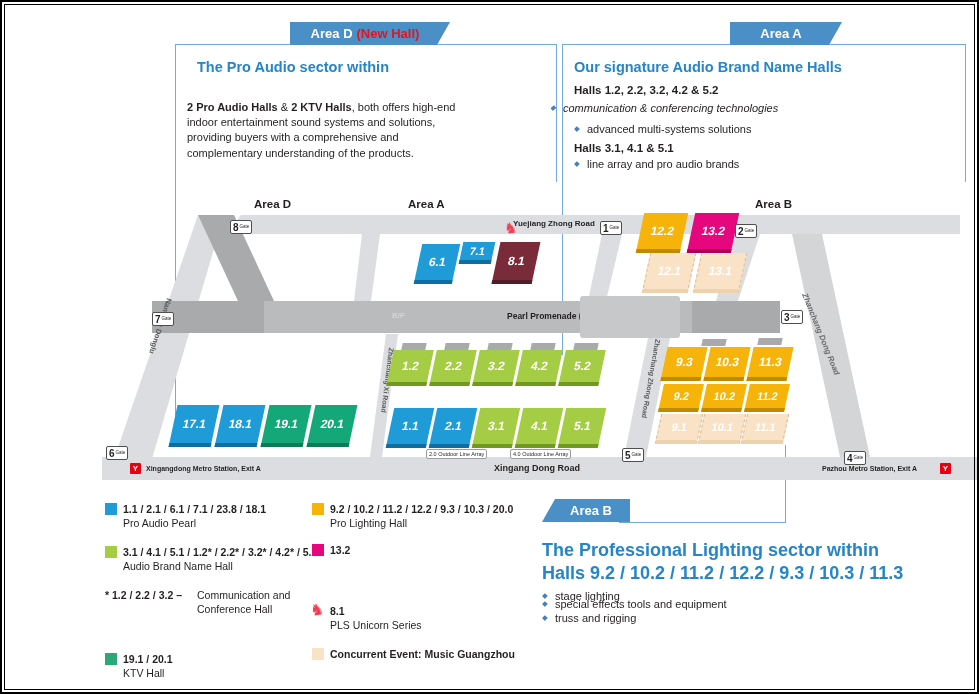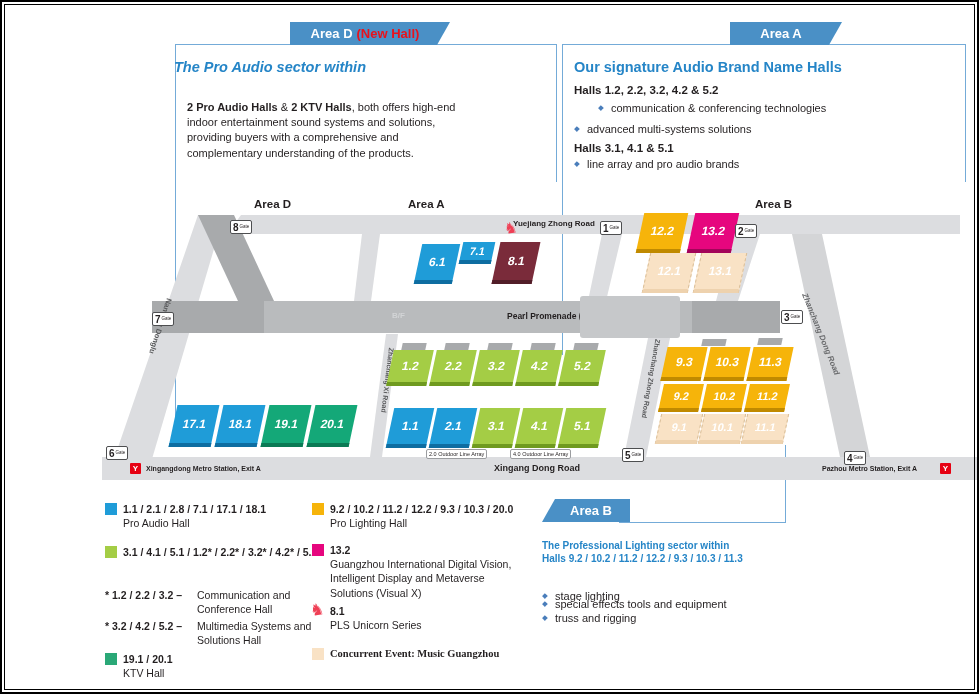--- a/index.html
+++ b/index.html
@@ -105,33 +105,33 @@
   <div class="hline" style="left:560px;top:42px;width:403px;"></div>
   <div class="vline" style="left:560px;top:42px;height:311px;"></div>
   <div class="vline" style="left:963px;top:42px;height:138px;"></div>
   <div class="hline" style="left:617px;top:520px;width:166px;"></div>
   <div class="vline" style="left:783px;top:443px;height:78px;"></div>
 
   <div class="banner slant-right" style="left:288px;top:20px;width:150px;">
     <span>Area D</span>
     <span class="red">(New Hall)</span>
   </div>
-  <div class="co-title" style="left:172px;top:56px;font-style:italic;">
+  <div class="co-title" style="left:195px;top:56px;">
     <div>The Pro Audio sector within</div>
   </div>
   <div class="co-body" style="left:185px;top:98px;width:276px;">
     <b>2 Pro Audio Halls</b><span> &amp; </span><b>2 KTV Halls</b><span>, both offers high-end indoor entertainment sound systems and solutions, providing buyers with a comprehensive and complementary understanding of the products.</span>
   </div>
 
   <div class="banner slant-right" style="left:728px;top:20px;width:102px;">
     <span>Area A</span>
   </div>
   <div class="co-title" style="left:572px;top:56px;">Our signature Audio Brand Name Halls</div>
   <div class="co-head" style="left:572px;top:82px;">Halls 1.2, 2.2, 3.2, 4.2 &amp; 5.2</div>
-  <div class="bullet" style="left:596px;top:100px;">communication &amp; conferencing technologies</div>
+  <div class="bullet" style="left:548px;top:100px;font-style:italic;">communication &amp; conferencing technologies</div>
   <div class="bullet" style="left:572px;top:121px;">advanced multi-systems solutions</div>
   <div class="co-head" style="left:572px;top:140px;">Halls 3.1, 4.1 &amp; 5.1</div>
   <div class="bullet" style="left:572px;top:156px;">line array and pro audio brands</div>
 
   <div class="maplabel" style="left:252px;top:196px;">Area D</div>
   <div class="maplabel" style="left:406px;top:196px;">Area A</div>
   <div class="maplabel" style="left:753px;top:196px;">Area B</div>
 
   <div class="road" style="left:225px;top:213px;width:733px;height:19px;clip-path:polygon(14px 0,100% 0,100% 100%,0 100%);"></div>
   <div class="road" style="left:112px;top:213px;width:120px;height:244px;clip-path:polygon(84px 0,110px 0,38px 100%,0 100%);"></div>
@@ -234,70 +234,63 @@
   <div class="outdoor" style="left:424px;top:447px;">2.0 Outdoor Line Array</div>
   <div class="outdoor" style="left:508px;top:447px;">4.0 Outdoor Line Array</div>
 
   <div class="metro" style="left:128px;top:461px;">Y</div>
   <div class="metrotext" style="left:144px;top:463px;">Xingangdong Metro Station, Exit A</div>
   <div class="metrotext" style="left:820px;top:463px;">Pazhou Metro Station, Exit A</div>
   <div class="metro" style="left:938px;top:461px;">Y</div>
 
   <div class="leg" style="left:103px;top:500px;">
     <span class="sw sw-blue"></span>
-    <div class="nums">1.1 / 2.1 / 2.8 / 7.1 / 17.1 / 18.1</div>
-    <div class="nm">Pro Audio Hall</div>
+    <div class="nums">1.1 / 2.1 / 6.1 / 7.1 / 23.8 / 18.1</div>
+    <div class="nm">Pro Audio Pearl</div>
   </div>
   <div class="leg" style="left:103px;top:543px;">
     <span class="sw sw-lgreen"></span>
     <div class="nums">3.1 / 4.1 / 5.1 / 1.2* / 2.2* / 3.2* / 4.2* / 5.2*</div>
+    <div class="nm">Audio Brand Name Hall</div>
   </div>
   <div class="note" style="left:103px;top:586px;">
     <div class="pre">* 1.2 / 2.2 / 3.2 –</div>
     <div>
       <div>Communication and</div>
       <div>Conference Hall</div>
     </div>
   </div>
-  <div class="note" style="left:103px;top:617px;">
-    <div class="pre">* 3.2 / 4.2 / 5.2 –</div>
-    <div>
-      <div>Multimedia Systems and</div>
-      <div>Solutions Hall</div>
-    </div>
-  </div>
   <div class="leg" style="left:103px;top:650px;">
     <span class="sw sw-ktv"></span>
     <div class="nums">19.1 / 20.1</div>
     <div class="nm">KTV Hall</div>
   </div>
 
   <div class="leg" style="left:310px;top:500px;">
     <span class="sw sw-yellow"></span>
     <div class="nums">9.2 / 10.2 / 11.2 / 12.2 / 9.3 / 10.3 / 20.0</div>
     <div class="nm">Pro Lighting Hall</div>
   </div>
   <div class="leg" style="left:310px;top:541px;width:190px;">
     <span class="sw sw-magenta"></span>
     <div class="nums">13.2</div>
-    <div class="nm">Guangzhou International Digital Vision, Intelligent Display and Metaverse Solutions (Visual X)</div>
   </div>
   <div class="leg" style="left:310px;top:602px;">
     <span class="unicorn" style="left:-2px;top:-2px;font-size:16px;">♞</span>
     <div class="nums">8.1</div>
     <div class="nm">PLS Unicorn Series</div>
   </div>
   <div class="leg" style="left:310px;top:645px;">
     <span class="sw sw-beige"></span>
-    <div style="font-weight:600;font-family:Liberation Serif, serif;">Concurrent Event: Music Guangzhou</div>
+    <div style="font-weight:600;">Concurrent Event: Music Guangzhou</div>
   </div>
 
   <div class="banner slant-left" style="left:540px;top:497px;width:78px;">
     <span>Area B</span>
   </div>
-  <div class="co-title" style="left:540px;top:537px;font-size:10px;">
+  <div class="co-title" style="left:540px;top:537px;font-size:18px;">
     <div>The Professional Lighting sector within</div>
     <div>Halls 9.2 / 10.2 / 11.2 / 12.2 / 9.3 / 10.3 / 11.3</div>
   </div>
   <div class="bullet" style="left:540px;top:588px;">stage lighting</div>
   <div class="bullet" style="left:540px;top:610px;">truss and rigging</div>
   <div class="bullet" style="left:540px;top:596px;">special effects tools and equipment</div>
 </div>
 
 </body></html>

